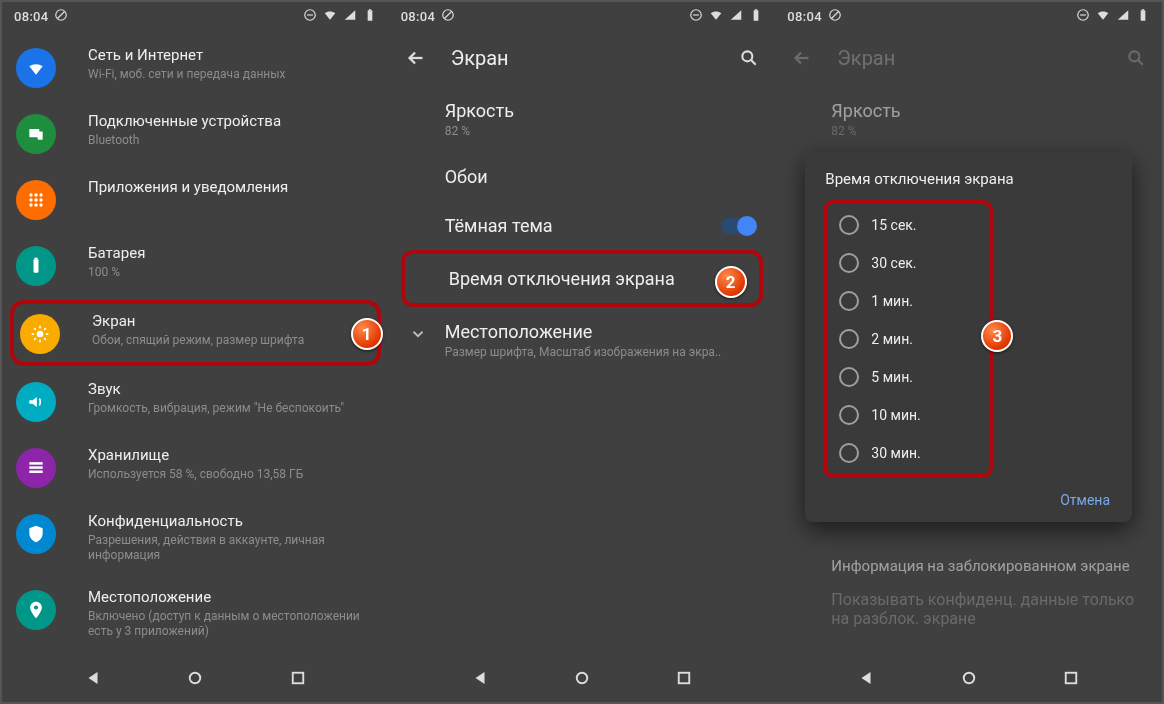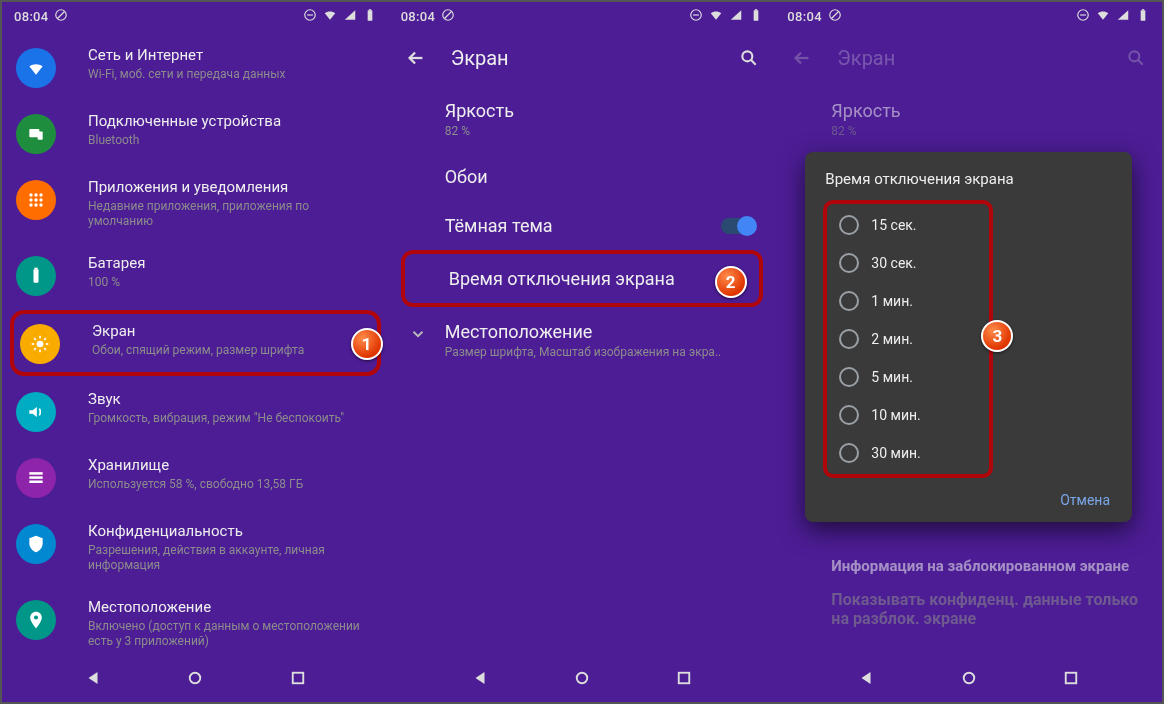--- a/index.html
+++ b/index.html
@@ -7,21 +7,21 @@
     width: 1164px;
     height: 704px;
     background: #000;
     display: flex;
     overflow: hidden;
     border: 2px solid #555;
   }
   .panel {
     width: 388px;
     height: 700px;
-    background: #4c1d95;
+    background: #404040;
     position: relative;
     color: #eee;
     overflow: hidden;
   }
   
   .statusbar {
     height: 28px;
     display: flex;
     align-items: center;
     justify-content: space-between;
@@ -239,21 +239,20 @@
             <circle cx="6" cy="12" r="2"></circle>
             <circle cx="12" cy="12" r="2"></circle>
             <circle cx="18" cy="12" r="2"></circle>
             <circle cx="6" cy="18" r="2"></circle>
             <circle cx="12" cy="18" r="2"></circle>
             <circle cx="18" cy="18" r="2"></circle>
           </svg>
         </div>
       <div class="text">
           <div class="t1">Приложения и уведомления</div>
-          <div class="t2">Недавние приложения, приложения по умолчанию</div>
         </div>
     </div>
     <div class="item">
       <div class="icon ic-teal2">
           <svg width="20" height="20" viewBox="0 0 24 24" fill="#fff">
             <rect x="9" y="4" width="6" height="16" rx="1"></rect>
             <rect x="10" y="2" width="4" height="2"></rect>
           </svg>
         </div>
       <div class="text">
@@ -486,21 +485,21 @@
             <line x1="20" y1="20" x2="14.5" y2="14.5"></line>
           </svg>
         </span>
     </div>
     <div class="dlist">
       <div class="ditem">
         <div class="d1">Яркость</div>
         <div class="d2">82 %</div>
       </div>
     </div>
-    <div style="position:absolute; left:56px; right:20px; top:555px;font-weight:bold;">
+    <div style="position:absolute; left:56px; right:20px; top:555px;">
       <div class="d1" style="font-size:15px;color:#eee;">Информация на заблокированном экране</div>
       <div class="d2" style="font-size:16px;color:#8c8c8c;margin-top:15px;">Показывать конфиденц. данные только на разблок. экране</div>
     </div>
   </div>
 
   <div class="overlay">
     <div class="dialog">
       <div class="dialog-title">Время отключения экрана</div>
       <div class="options-wrap">
         <div class="opt">

